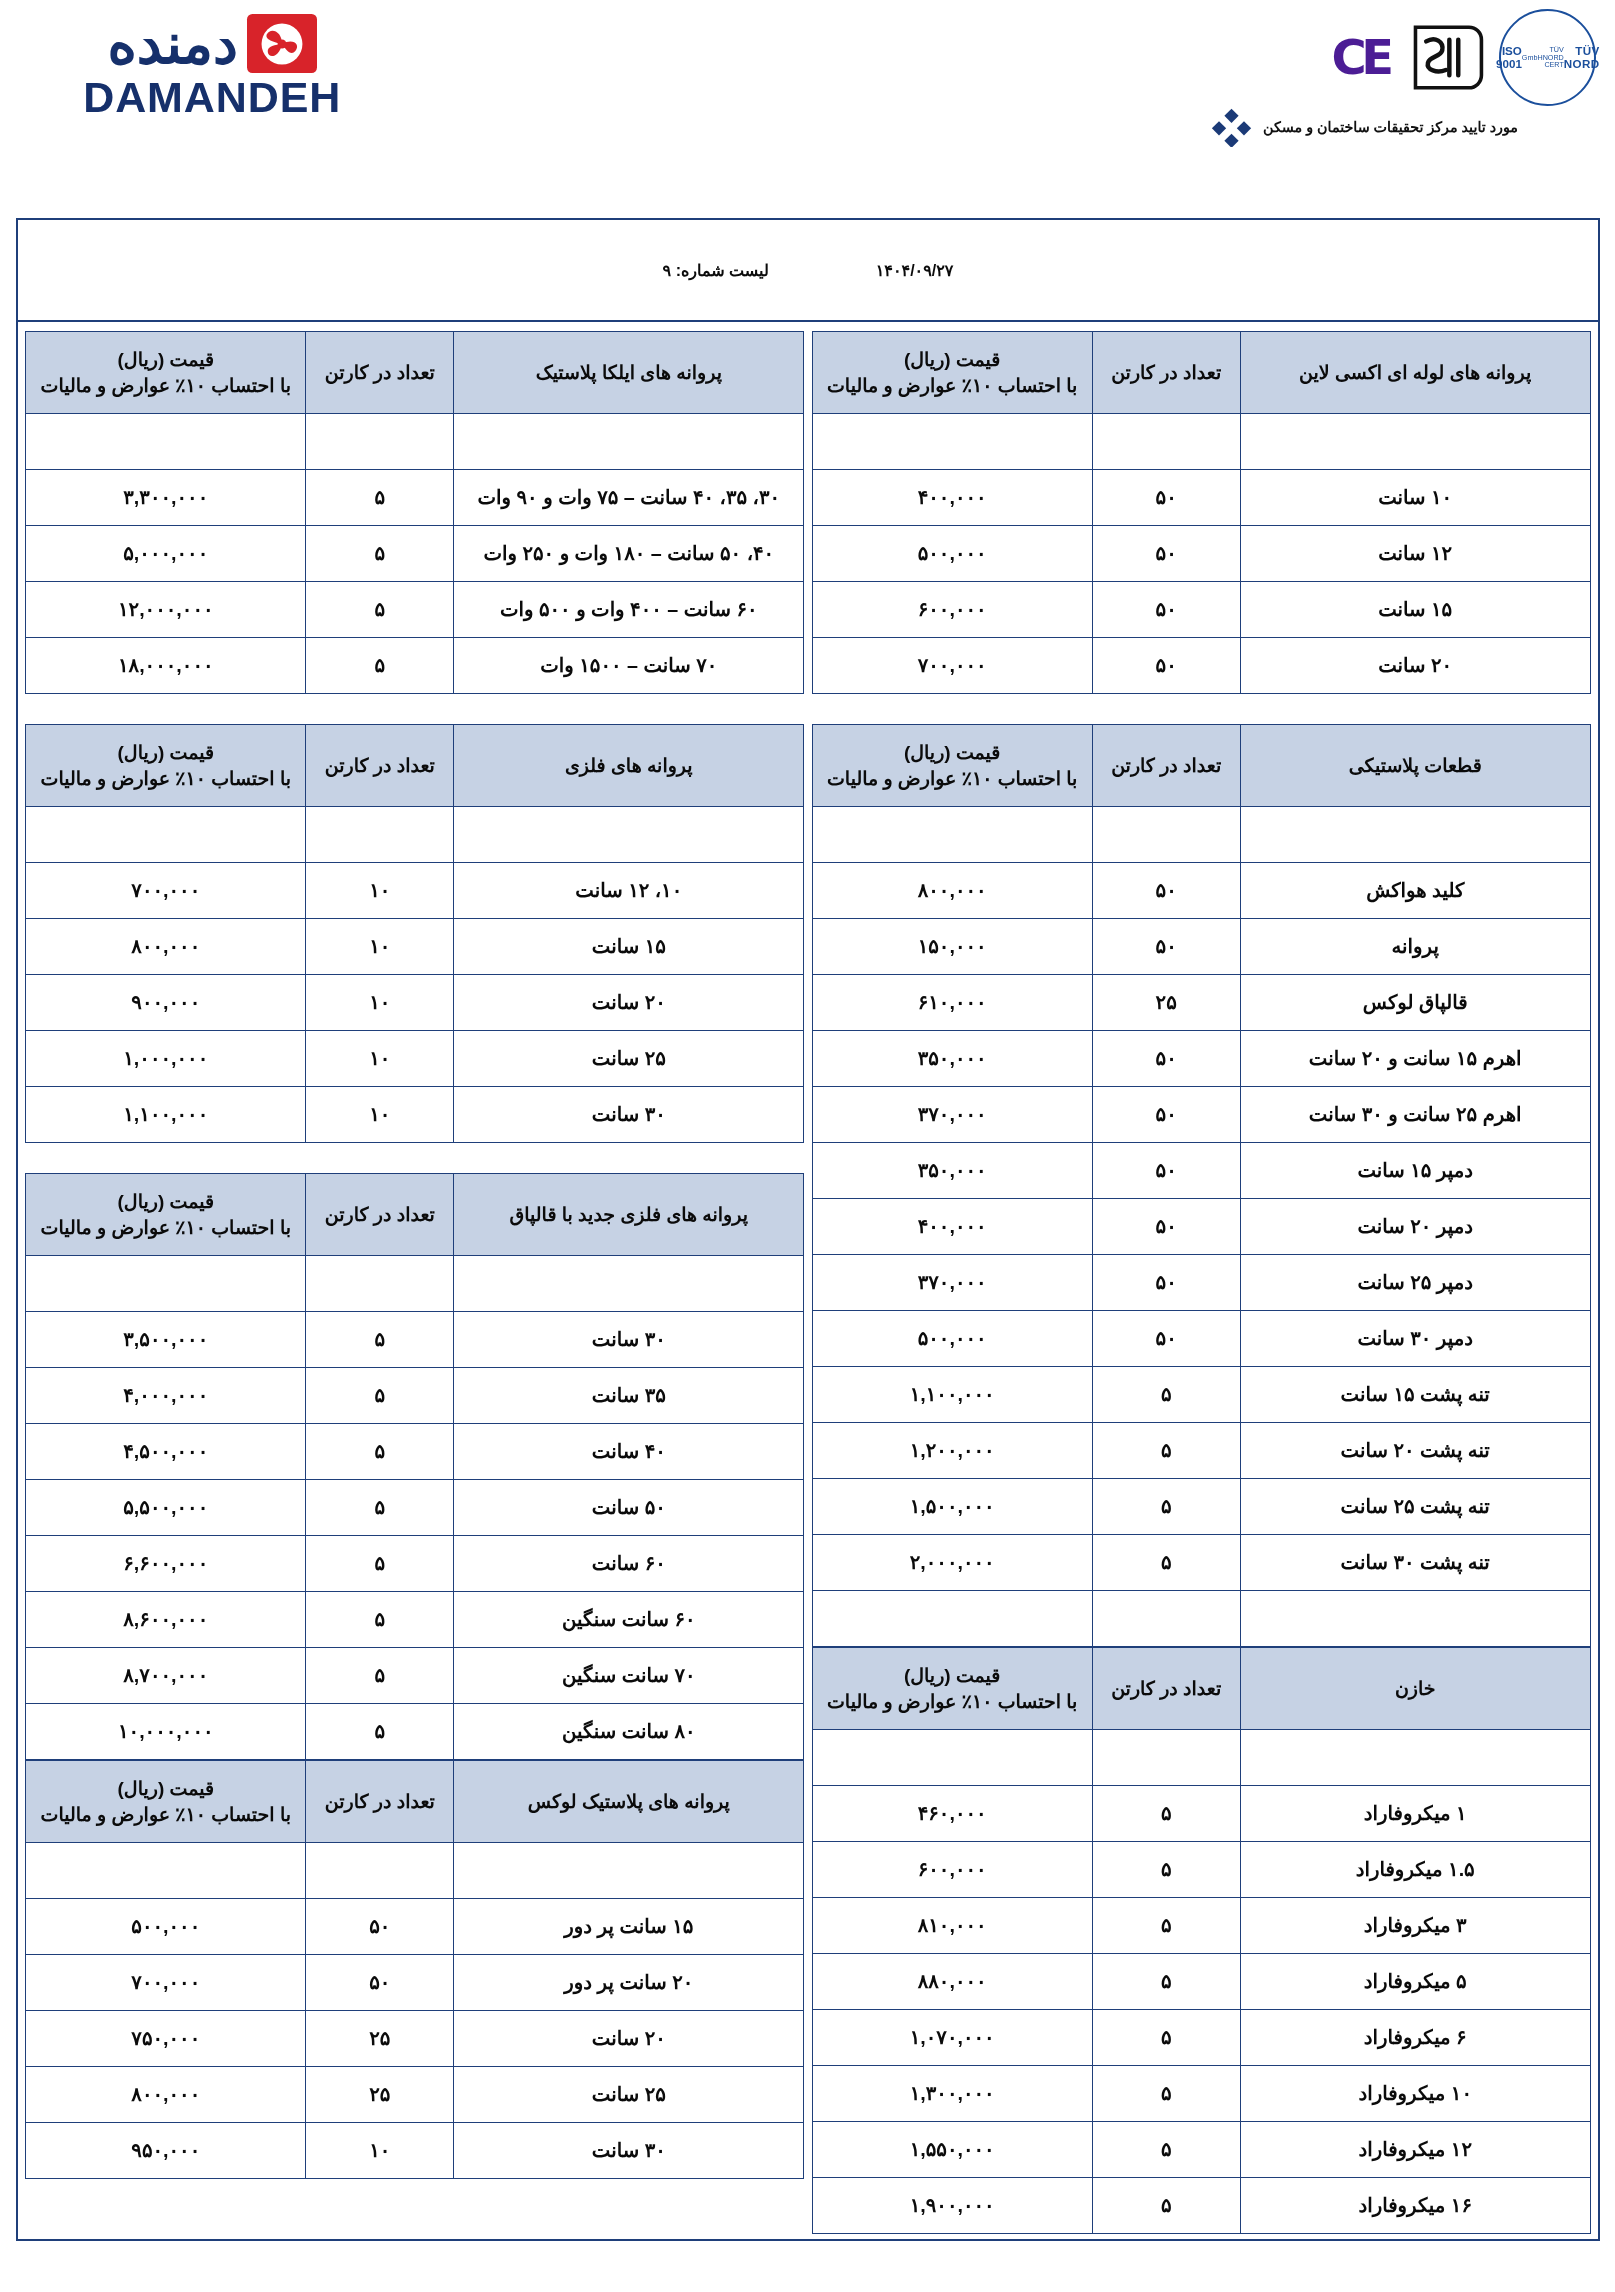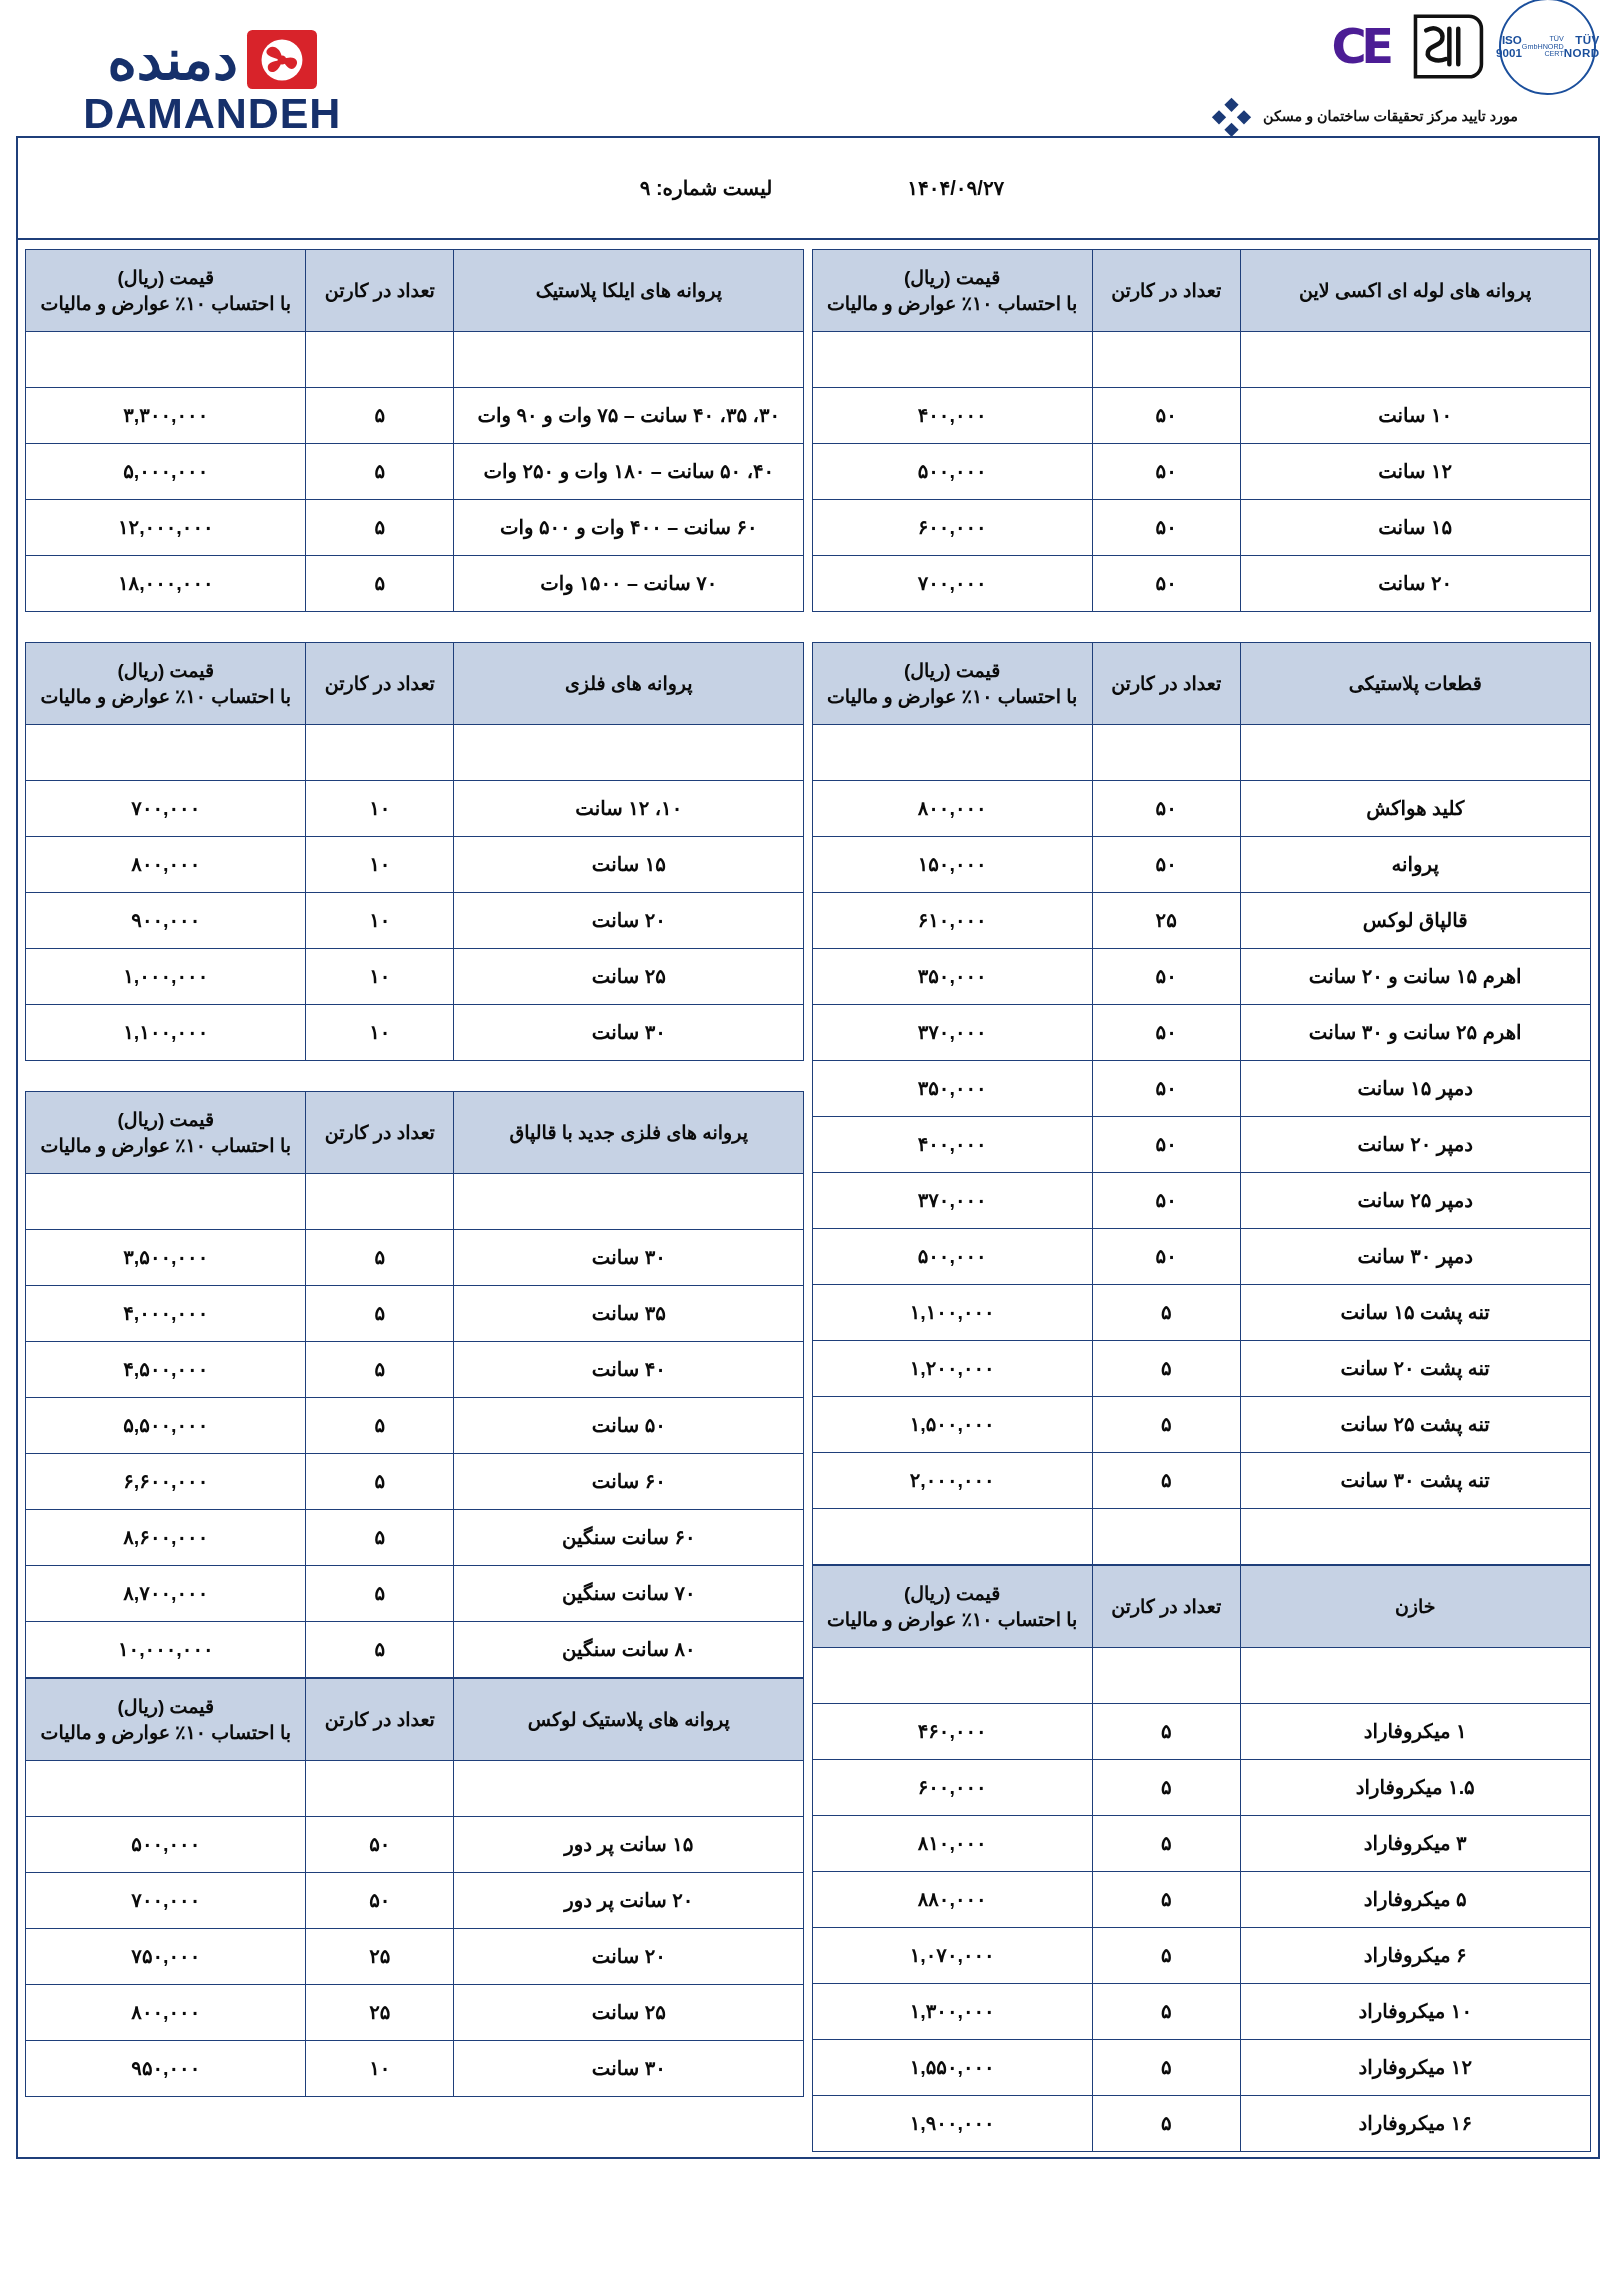--- a/index.html
+++ b/index.html
@@ -19,24 +19,24 @@
   .page {
     width: 1616px;
     height: 2293px;
     padding: 0;
     box-sizing: border-box;
     position: relative;
   }
 
   
   .header {
-    height: 136px;
+    height: 218px;
     display: flex;
     flex-direction: row-reverse;
-    align-items: flex-end;
+    align-items: flex-start;
     justify-content: space-between;
     padding: 9px 19.7px 0 19.7px;
     box-sizing: border-box;
   }
 
   .brand {
     display: flex;
     flex-direction: column;
     align-items: center;
     width: 385px;
@@ -163,24 +163,23 @@
   .listbar {
     height: 100px;
     border-bottom: 2.7px solid #1f3f7a;
     display: flex;
     align-items: center;
     justify-content: center;
     gap: 107px;
     background: #ffffff;
   }
   .listbar .lb {
-    font-size: 20px;
+    font-size: 16px;
     font-weight: bold;
     color: #0b0b0b;
-    margin-left: 28px;
   }
 
   
   .tables {
     display: flex;
     flex-direction: row;
     padding: 9px 7.2px 5.4px 7.2px;
     gap: 7.2px;
     box-sizing: border-box;
   }

